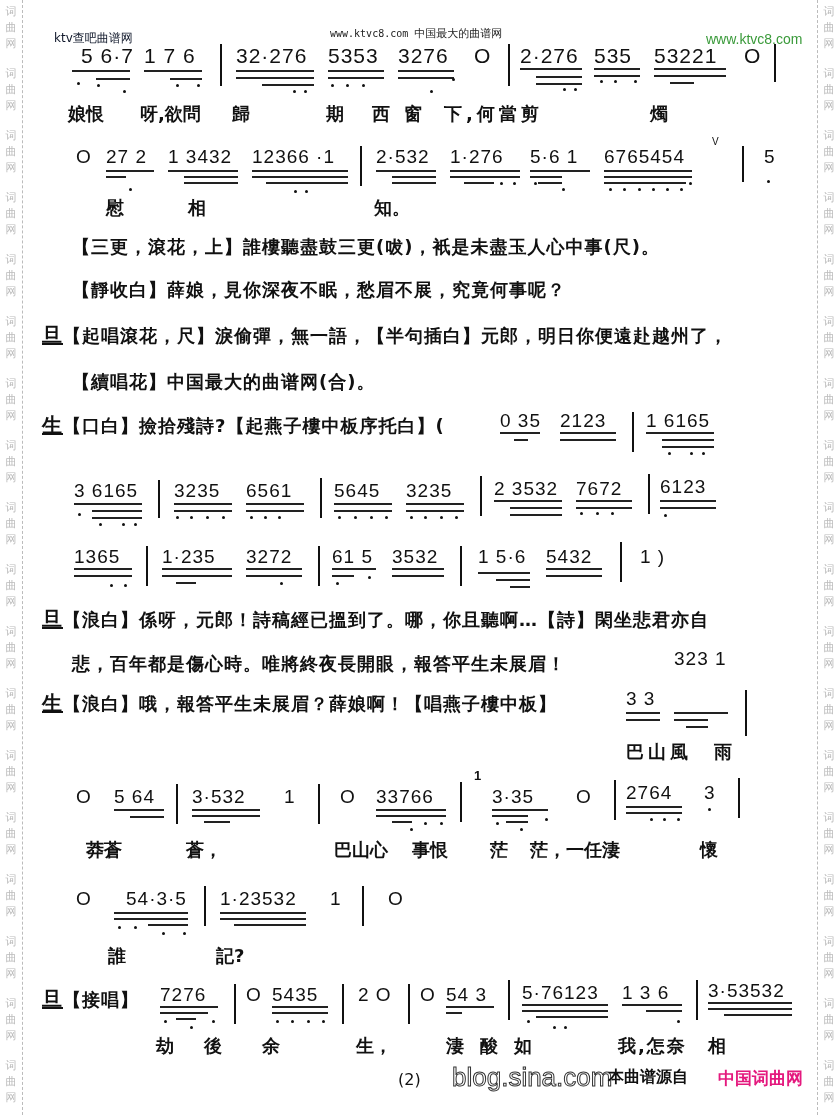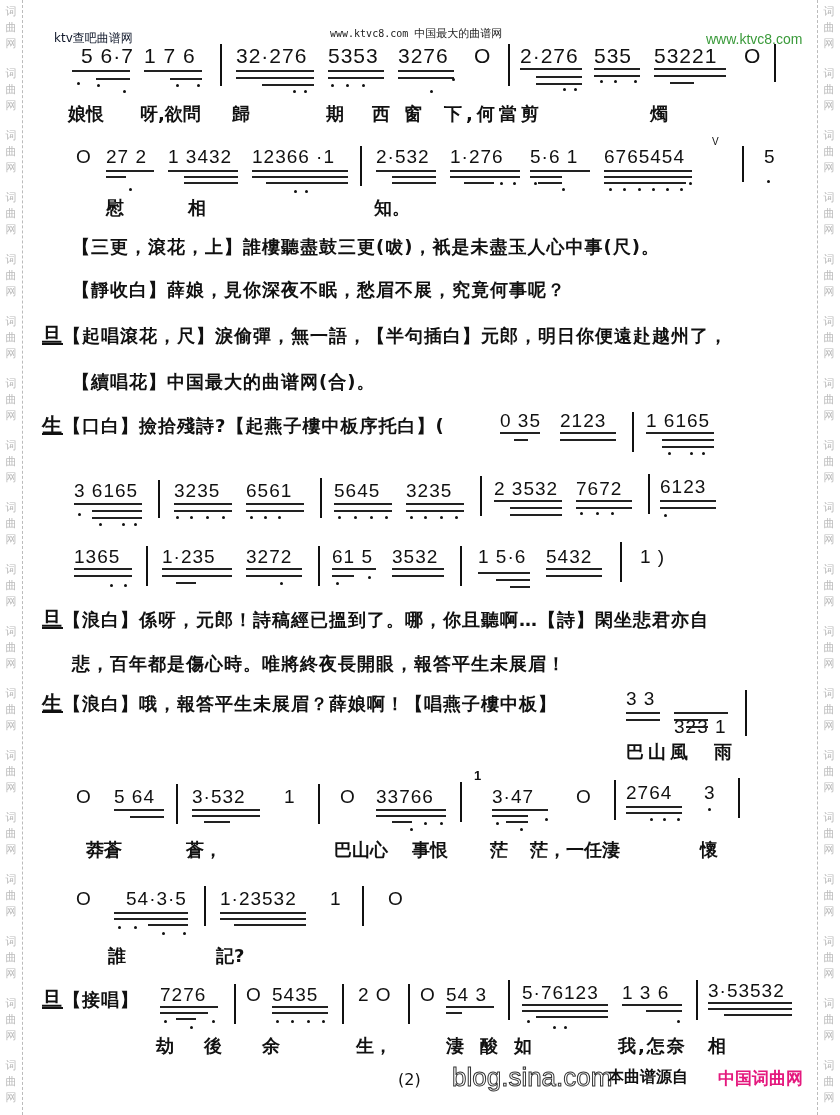--- a/index.html
+++ b/index.html
@@ -446,42 +446,42 @@
 <div class="dot" style="left:124px;top:584px"></div>
 <div class="dot" style="left:280px;top:582px"></div>
 <div class="dot" style="left:336px;top:582px"></div>
 <div class="dot" style="left:368px;top:576px"></div>
 
 <div class="txt" style="left:42px;top:606px"><span class="role">旦</span><span>【浪白】係呀，元郎！詩稿經已搵到了。哪，你且聽啊…【詩】閑坐悲君亦自</span></div>
 <div class="txt" style="left:72px;top:652px">悲，百年都是傷心時。唯將終夜長開眼，報答平生未展眉！</div>
 <div class="txt" style="left:42px;top:690px"><span class="role">生</span><span>【浪白】哦，報答平生未展眉？薛娘啊！【唱燕子樓中板】</span></div>
 <div class="notes" style="font-size:19px">
   <span class="note" style="left:626px;top:688px">3 3</span>
-  <span class="note" style="left:674px;top:716px">323 1</span>
+  <span class="note" style="left:674px;top:648px">323 1</span>
   <div class="bar" style="left:745px;top:690px;height:46px"></div>
 </div>
 <div class="ul" style="left:626px;top:712px;width:34px"></div>
 <div class="ul" style="left:626px;top:719px;width:34px"></div>
 <div class="ul" style="left:674px;top:712px;width:54px"></div>
 <div class="ul" style="left:674px;top:719px;width:34px"></div>
 <div class="ul" style="left:686px;top:726px;width:22px"></div>
 <div class="lyr" style="left:626px;top:740px;letter-spacing:4px">巴山風　雨</div>
 
 <div class="notes" style="font-size:19px">
   <span class="note" style="left:76px;top:786px">O</span>
   <span class="note" style="left:114px;top:786px">5 64</span>
   <div class="bar" style="left:176px;top:784px;height:40px"></div>
   <span class="note" style="left:192px;top:786px">3·532</span>
   <span class="note" style="left:284px;top:786px">1</span>
   <div class="bar" style="left:318px;top:784px;height:40px"></div>
   <span class="note" style="left:340px;top:786px">O</span>
   <span class="note" style="left:376px;top:786px">33766</span>
   <div class="bar" style="left:460px;top:782px;height:40px"></div>
   <span class="note" style="left:474px;top:768px;font-size:13px;font-weight:bold">1</span>
-  <span class="note" style="left:492px;top:786px">3·47</span>
+  <span class="note" style="left:492px;top:786px">3·35</span>
   <span class="note" style="left:576px;top:786px">O</span>
   <div class="bar" style="left:614px;top:780px;height:40px"></div>
   <span class="note" style="left:626px;top:782px">2764</span>
   <span class="note" style="left:704px;top:782px">3</span>
   <div class="bar" style="left:738px;top:778px;height:40px"></div>
 </div>
 <div class="ul" style="left:114px;top:809px;width:50px"></div>
 <div class="ul" style="left:130px;top:816px;width:34px"></div>
 <div class="ul" style="left:192px;top:809px;width:68px"></div>
 <div class="ul" style="left:192px;top:815px;width:68px"></div>

